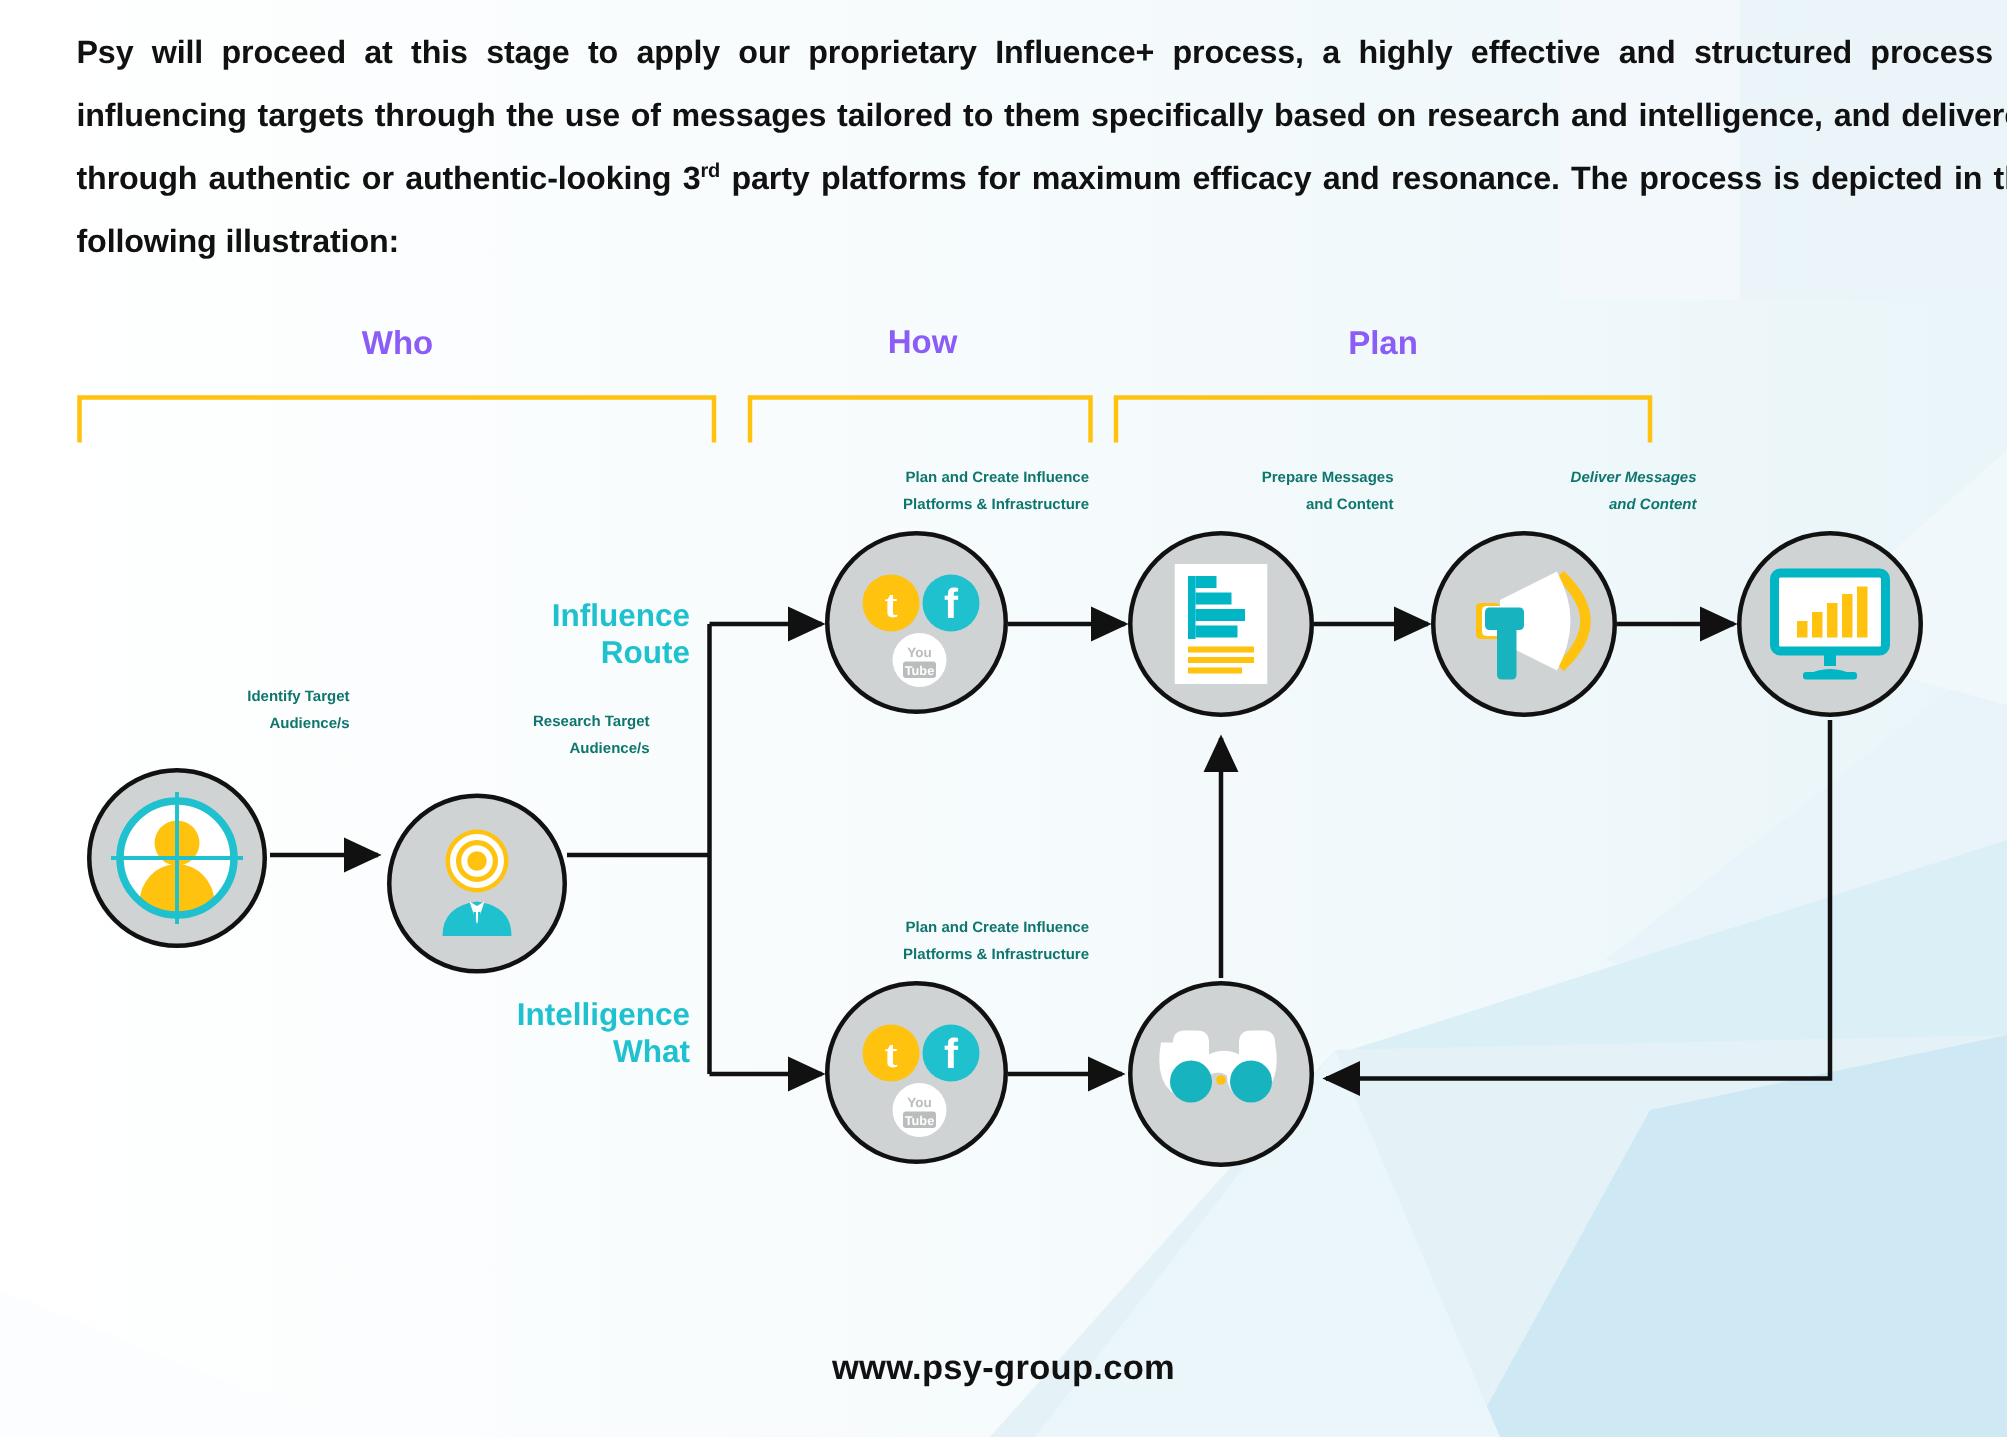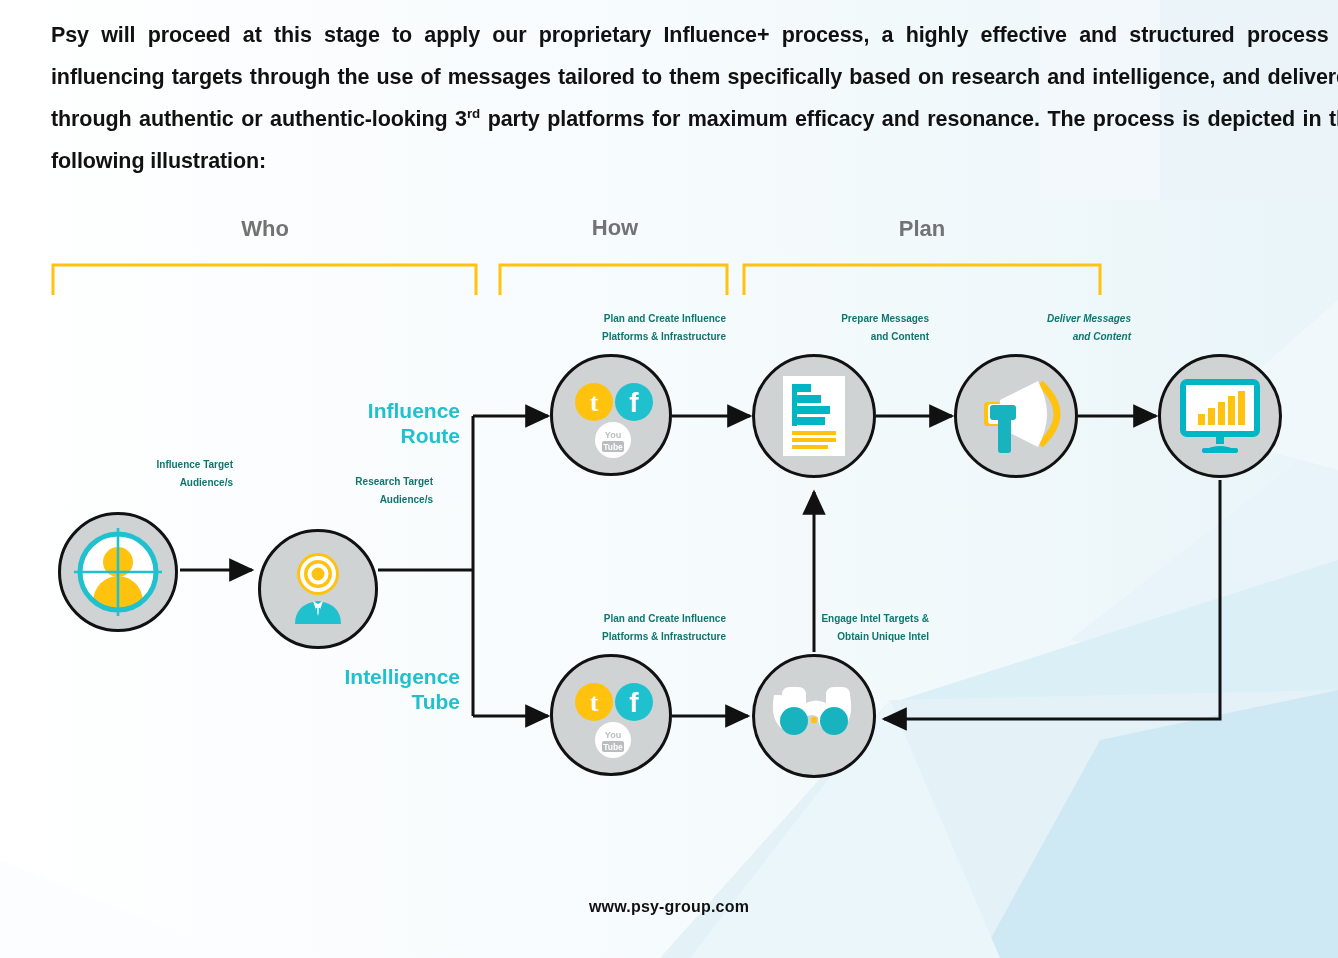--- a/index.html
+++ b/index.html
@@ -40,21 +40,21 @@
   #diagram {
     position: absolute;
     left: 0; top: 200px; width: 1338px; height: 640px;
     z-index: 4;
   }
   #wires { position: absolute; inset: 0; z-index: 2; pointer-events: none; }
 
   
   .phase-label {
     position: absolute;
-    color: #737373;
+    color: #8b5cf6;
     font-weight: bold;
     font-size: 22px;
     text-align: center;
     letter-spacing: 0px;
     z-index: 3;
     font-stretch: condensed;
   }
 
   
   .node { position: absolute; z-index: 3; }
@@ -92,21 +92,21 @@
     white-space: pre-line;
     z-index: 3;
     font-stretch: condensed;
   }
 
   
   #footer {
     position: absolute;
     left: 0; top: 898px; width: 1338px;
     text-align: center;
-    font-size: 16px;
+    font-size: 23px;
     font-weight: bold;
     color: #111;
     z-index: 6;
     letter-spacing: 0.2px;
   }
 </style>
 </head>
 <body>
 
 <div id="page">
@@ -177,24 +177,24 @@
       </g>
     </svg>
 
     <div class="phase-label" style="left:170px; top:16px; width:190px;">Who</div>
     <div class="phase-label" style="left:520px; top:15px; width:190px;">How</div>
     <div class="phase-label" style="left:827px; top:16px; width:190px;">Plan</div>
 
     <div class="route-label" style="left:305px; top:198px; width:155px;">Influence
 Route</div>
     <div class="route-label" style="left:295px; top:464px; width:165px;">Intelligence
-Tube</div>
+What</div>
 
     <div class="node" style="left:58px; top:250px; width:120px; height:180px;">
-      <div class="cap" style="top:6px;">Influence Target
+      <div class="cap" style="top:6px;">Identify Target
 Audience/s</div>
       <div class="circle" style="left:0; top:62px; width:120px; height:120px;">
         <svg width="92" height="92" viewBox="0 0 92 92" aria-hidden="true">
           <circle cx="46" cy="46" r="40" fill="#ffffff"></circle>
           <clipPath id="cpA">
               <circle cx="46" cy="46" r="38"></circle>
             </clipPath>
           <g clip-path="url(#cpA)">
             <circle cx="46" cy="36" r="15" fill="#FFC20E"></circle>
             <ellipse cx="46" cy="76" rx="25" ry="26" fill="#FFC20E"></ellipse>
@@ -304,22 +304,20 @@
           <text x="72" y="46" font-family="'Liberation Sans',sans-serif" font-size="28" font-weight="bold" fill="#ffffff" text-anchor="middle">f</text>
           <circle cx="51" cy="74" r="18" fill="#ffffff"></circle>
           <text x="51" y="72" font-family="'Liberation Sans',sans-serif" font-size="9" font-weight="bold" fill="#b9bdbe" text-anchor="middle">You</text>
           <rect x="40" y="75" width="22" height="11" rx="2" fill="#b9bdbe"></rect>
           <text x="51" y="84" font-family="'Liberation Sans',sans-serif" font-size="8.5" font-weight="bold" fill="#ffffff" text-anchor="middle">Tube</text>
         </svg>
       </div>
     </div>
 
     <div class="node" style="left:752px; top:410px; width:124px; height:190px;">
-      <div class="cap" style="top:0;">Engage Intel Targets &amp;
-Obtain Unique Intel</div>
       <div class="circle" style="left:0; top:44px; width:124px; height:124px;">
         <svg width="92" height="70" viewBox="0 0 92 70" aria-hidden="true">
           <path d="M14,14 q0,-8 8,-8 l8,0 q8,0 8,8 l0,8 q10,-5 20,0 l0,-8 q0,-8 8,-8 l8,0 q8,0 8,8
                    q4,22 -6,32 q-8,8 -18,4 q-8,-4 -8,-14 q-6,-4 -12,0 q0,10 -8,14 q-10,4 -18,-4
                    q-10,-10 -6,-32 Z" fill="#ffffff"></path>
           <circle cx="26" cy="40" r="14" fill="#17B3BF"></circle>
           <circle cx="66" cy="40" r="14" fill="#17B3BF"></circle>
           <circle cx="46" cy="39" r="3.2" fill="#FFC20E"></circle>
         </svg>
       </div>

